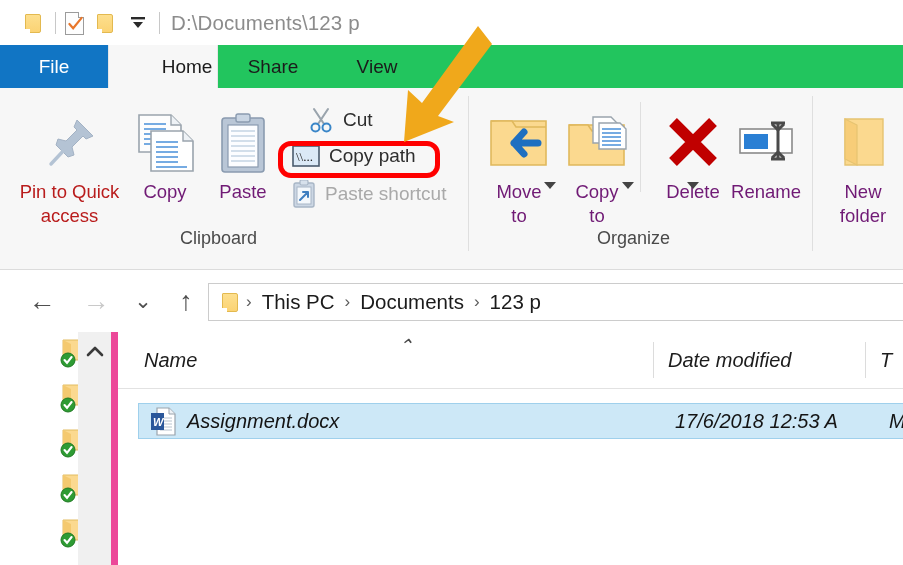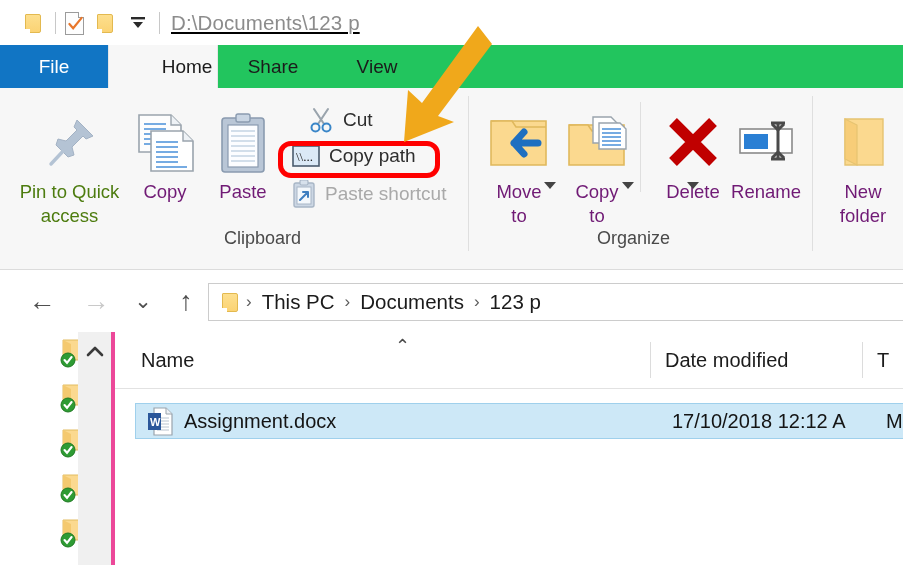--- a/index.html
+++ b/index.html
@@ -7,21 +7,21 @@
     width: 903px; height: 565px;
     font-family: "Liberation Sans", sans-serif;
     background: #ffffff;
     overflow: hidden;
   }
   #app { position: relative; width: 903px; height: 565px; background: #ffffff; }
 
   
   .titlebar {
     position: absolute; left: 0; top: 0; width: 903px; height: 45px;
-    background: #ffffff; display: flex; align-items: center; text-decoration: underline;
+    background: #ffffff; display: flex; align-items: center;
   }
   .qat-icon { width: 26px; height: 26px; position: relative; flex: 0 0 auto; }
   .qat-sep {
     width: 1px; height: 22px; background: #c8c8c8; margin: 0 9px; flex: 0 0 auto;
   }
   .qat-sep.wide { margin: 0 11px; }
   .pathtext {
     font-size: 20.5px; color: #8c8c8c; letter-spacing: .1px; white-space: nowrap;
   }
 
@@ -87,21 +87,21 @@
   }
 
   
   .bigbtn {
     position: absolute; display: flex; flex-direction: column;
     align-items: center; text-align: center;
   }
   .bigbtn .lbl {
     font-size: 18.5px; color: #701a75; line-height: 24px; white-space: pre-line;
   }
-  .bigbtn.dim .lbl { color: #4d7c0f; }
+  .bigbtn.dim .lbl { color: #b91c1c; }
 
   
   .smallbtn {
     position: absolute; display: flex; align-items: center; gap: 9px;
   }
   .smallbtn .lbl { font-size: 19px; color: #2e2e2e; white-space: nowrap; }
   .smallbtn.dim .lbl { color: #a9a9a9; }
 
   .caret-dn {
     width: 0; height: 0; border-left: 6px solid transparent;
@@ -146,21 +146,21 @@
   .scrollcol {
     position: absolute; left: 78px; top: 332px; width: 33px; height: 233px;
     background: #f0f0f0;
   }
   .scroll-up {
     position: absolute; left: 0; top: 6px; width: 33px; height: 26px;
     display: flex; align-items: center; justify-content: center;
   }
   .listpane {
     position: absolute; left: 111px; top: 332px; width: 792px; height: 233px;
-    background: #ffffff; border-left: 4px solid #ec4899;
+    background: #ffffff; border-left: 7px solid #ec4899; font-style: italic;
   }
 
   .headerrow {
     position: absolute; left: 0; top: 0; width: 792px; height: 57px;
     border-bottom: 1px solid #e2e2e2;
   }
   .colhead {
     position: absolute; top: 0; height: 56px; display: flex; align-items: center;
     font-size: 20px; color: #1c1c1c; padding-left: 14px; white-space: nowrap;
   }
@@ -322,21 +322,21 @@
         <svg width="24" height="28" viewBox="0 0 24 28">
           <rect x="2" y="3" width="20" height="24" rx="2" fill="#ccd7e4" stroke="#a8b6c6" stroke-width="1.4"></rect>
           <rect x="5" y="7" width="14" height="17" fill="#f4f8fc" stroke="#a8b6c6" stroke-width="1"></rect>
           <rect x="8" y="0" width="8" height="5" rx="1.5" fill="#d7e1ec" stroke="#a8b6c6" stroke-width="1.2"></rect>
           <path d="M8 20 L16 12 M16 12 H11 M16 12 V17" stroke="#3f7fc0" stroke-width="2" fill="none" stroke-linecap="round"></path>
         </svg>
       </span>
       <span class="lbl">Paste shortcut</span>
     </div>
 
-    <div class="grouplabel" style="left:180px; top:140px;margin-left:44px;">Clipboard</div>
+    <div class="grouplabel" style="left:180px; top:140px;">Clipboard</div>
 
     <div class="bigbtn" style="left:482px; top:18px; width:74px;">
       <span style="height:74px;display:flex;align-items:center;">
         <svg width="62" height="56" viewBox="0 0 62 56">
           <path d="M3 6 H58 V50 H3 Z" fill="#fbd98f" stroke="#e0b85c" stroke-width="1.6"></path>
           <path d="M3 6 H24 L28 12 H58" fill="#fbd98f" stroke="#e0b85c" stroke-width="1.6"></path>
           <path d="M50 28 H26 M26 28 L36 17 M26 28 L36 39" stroke="#1e6fc0" stroke-width="7" fill="none" stroke-linejoin="round" stroke-linecap="round"></path>
         </svg>
       </span>
       <span class="lbl">Move
@@ -509,19 +509,19 @@
           <path d="M6 1 H18 L24 7 V28 H6 Z" fill="#ffffff" stroke="#9aa4ad" stroke-width="1.2"></path>
           <path d="M18 1 V7 H24" fill="#eef2f6" stroke="#9aa4ad" stroke-width="1"></path>
           <g stroke="#b9c4cf" stroke-width="1">
               <path d="M9 11 H21 M9 14 H21 M9 17 H21 M9 20 H21 M9 23 H21"></path>
             </g>
           <rect x="0" y="6" width="13" height="17" fill="#2b579a"></rect>
           <text x="2" y="19" font-family="Liberation Sans, sans-serif" font-size="11" font-weight="bold" fill="#ffffff">W</text>
         </svg>
       </span>
       <span class="filecell" style="left:48px;">Assignment.docx</span>
-      <span class="filecell" style="left:536px;">17/10/2018 12:12 A</span>
+      <span class="filecell" style="left:536px;">17/6/2018 12:53 A</span>
       <span class="filecell" style="left:750px;">M</span>
     </div>
 
   </div>
 
 </div>
 
 </body></html>

